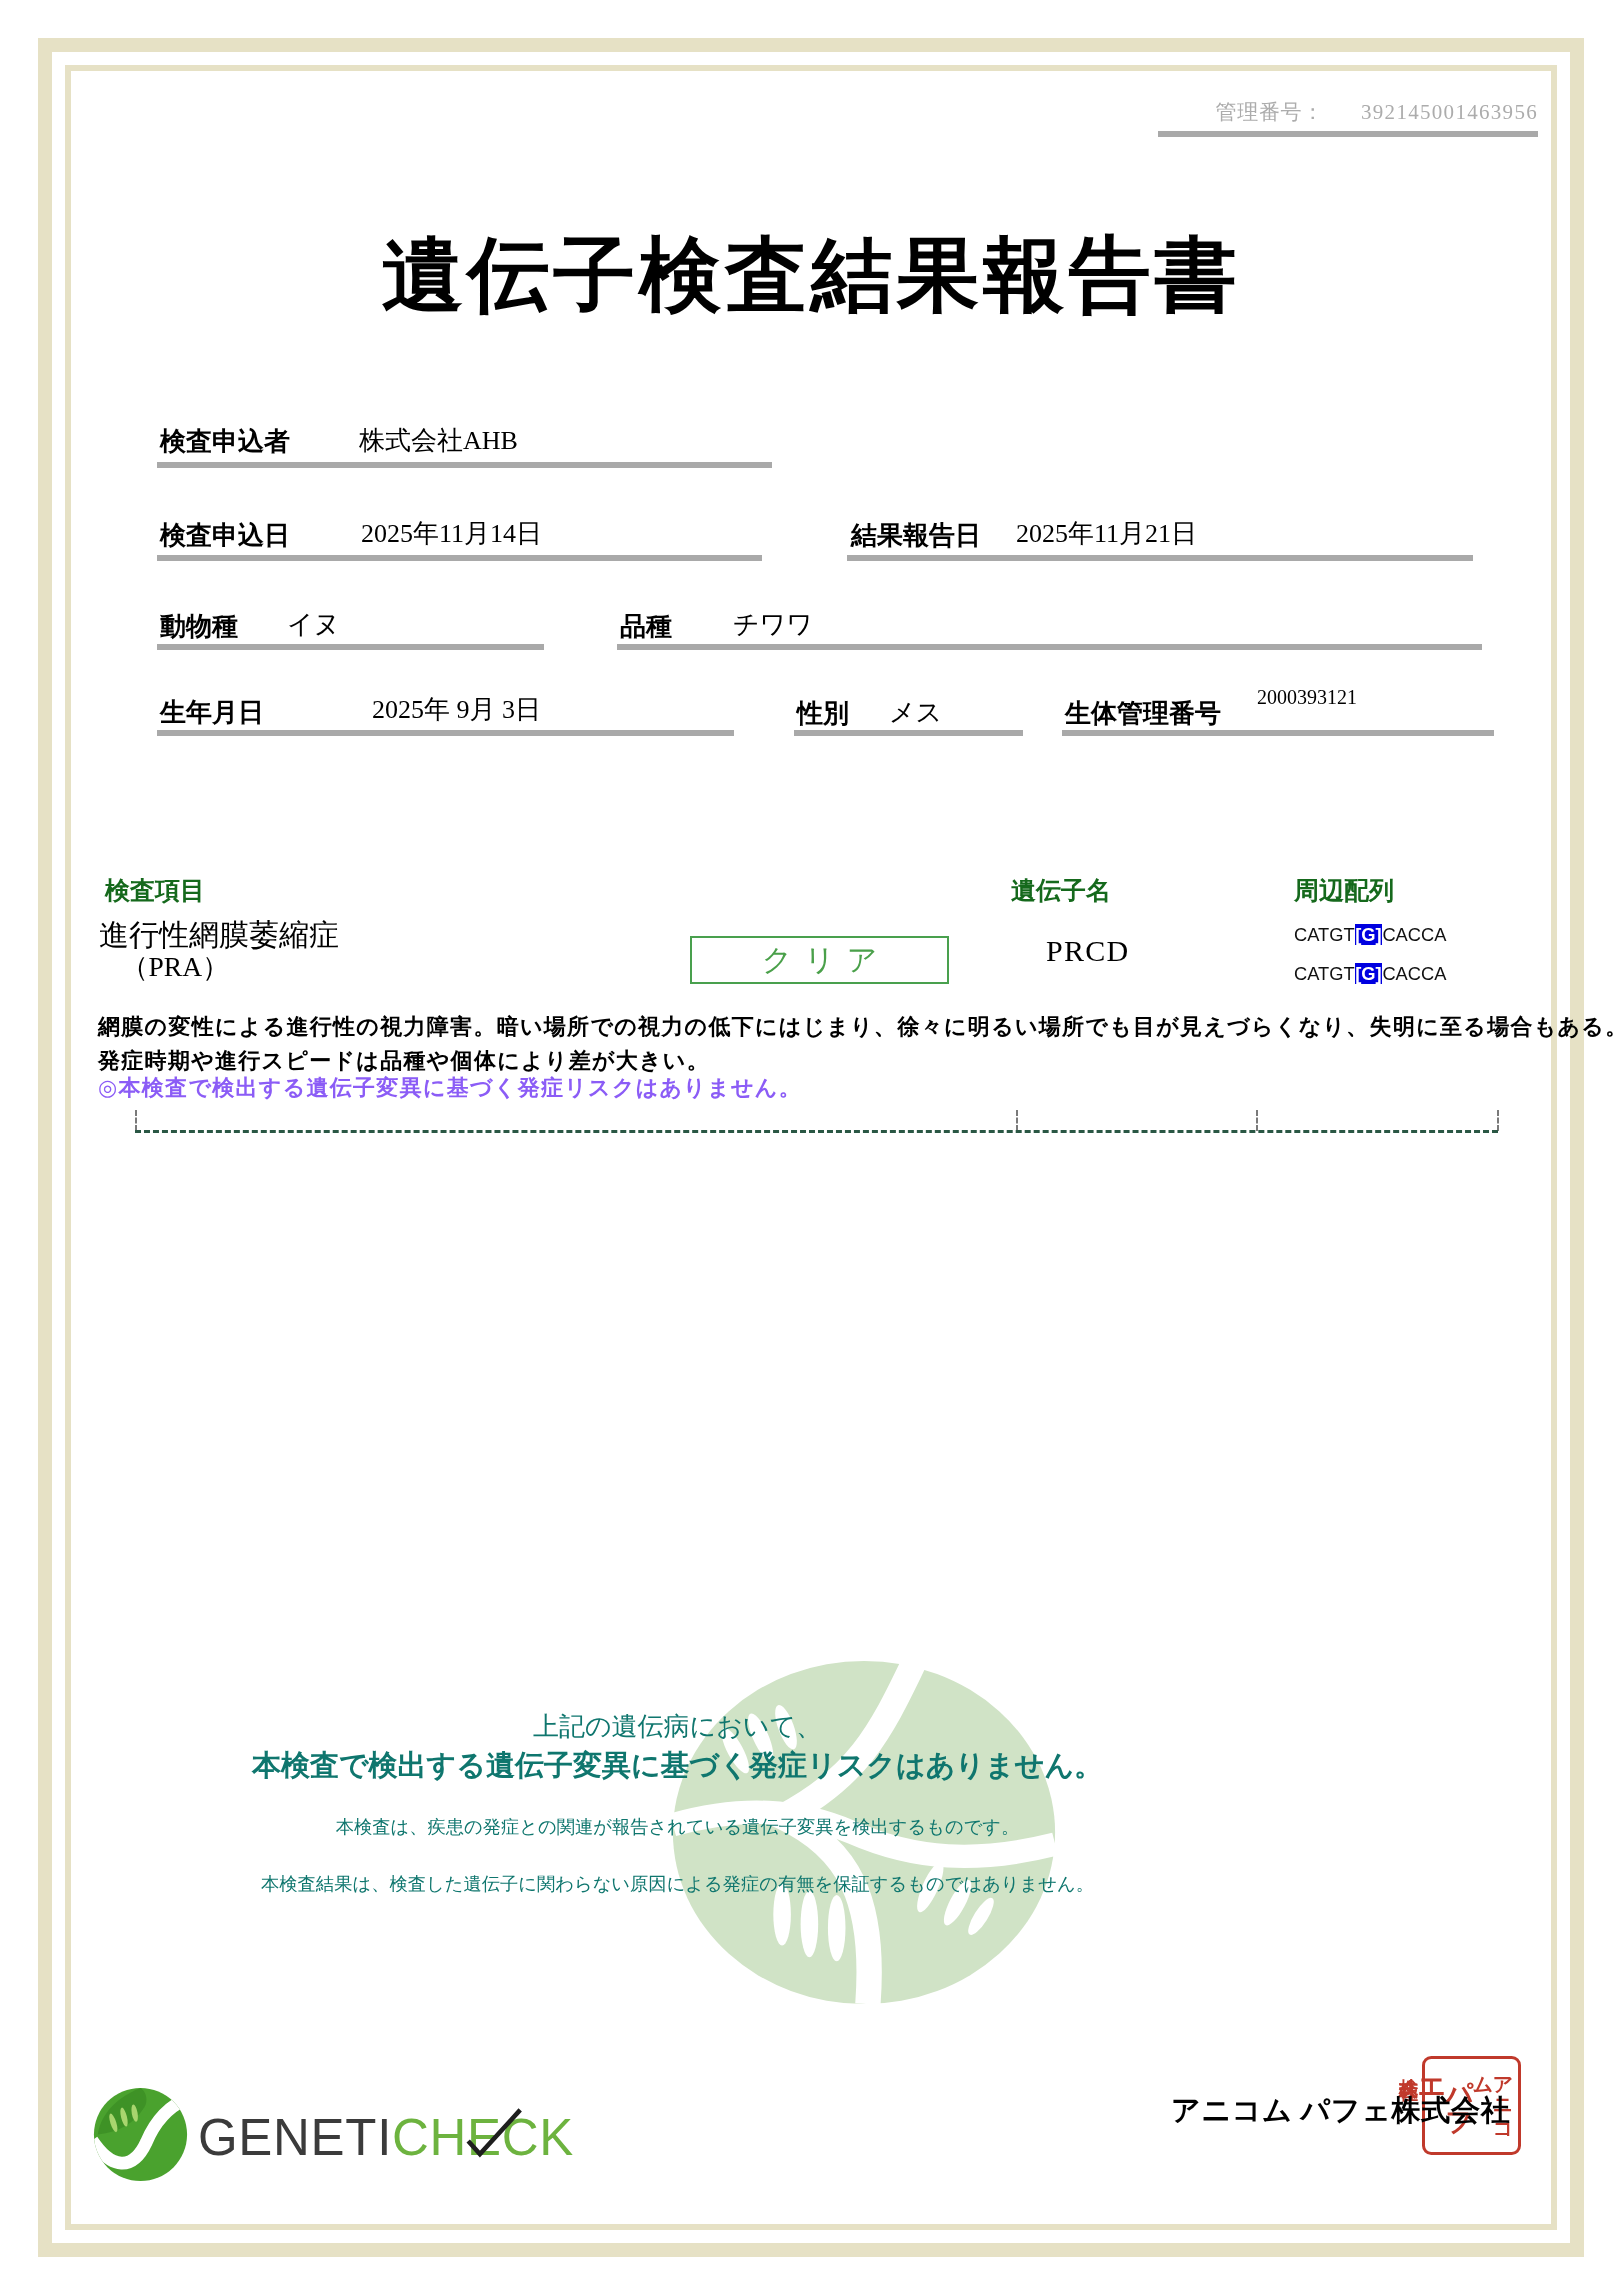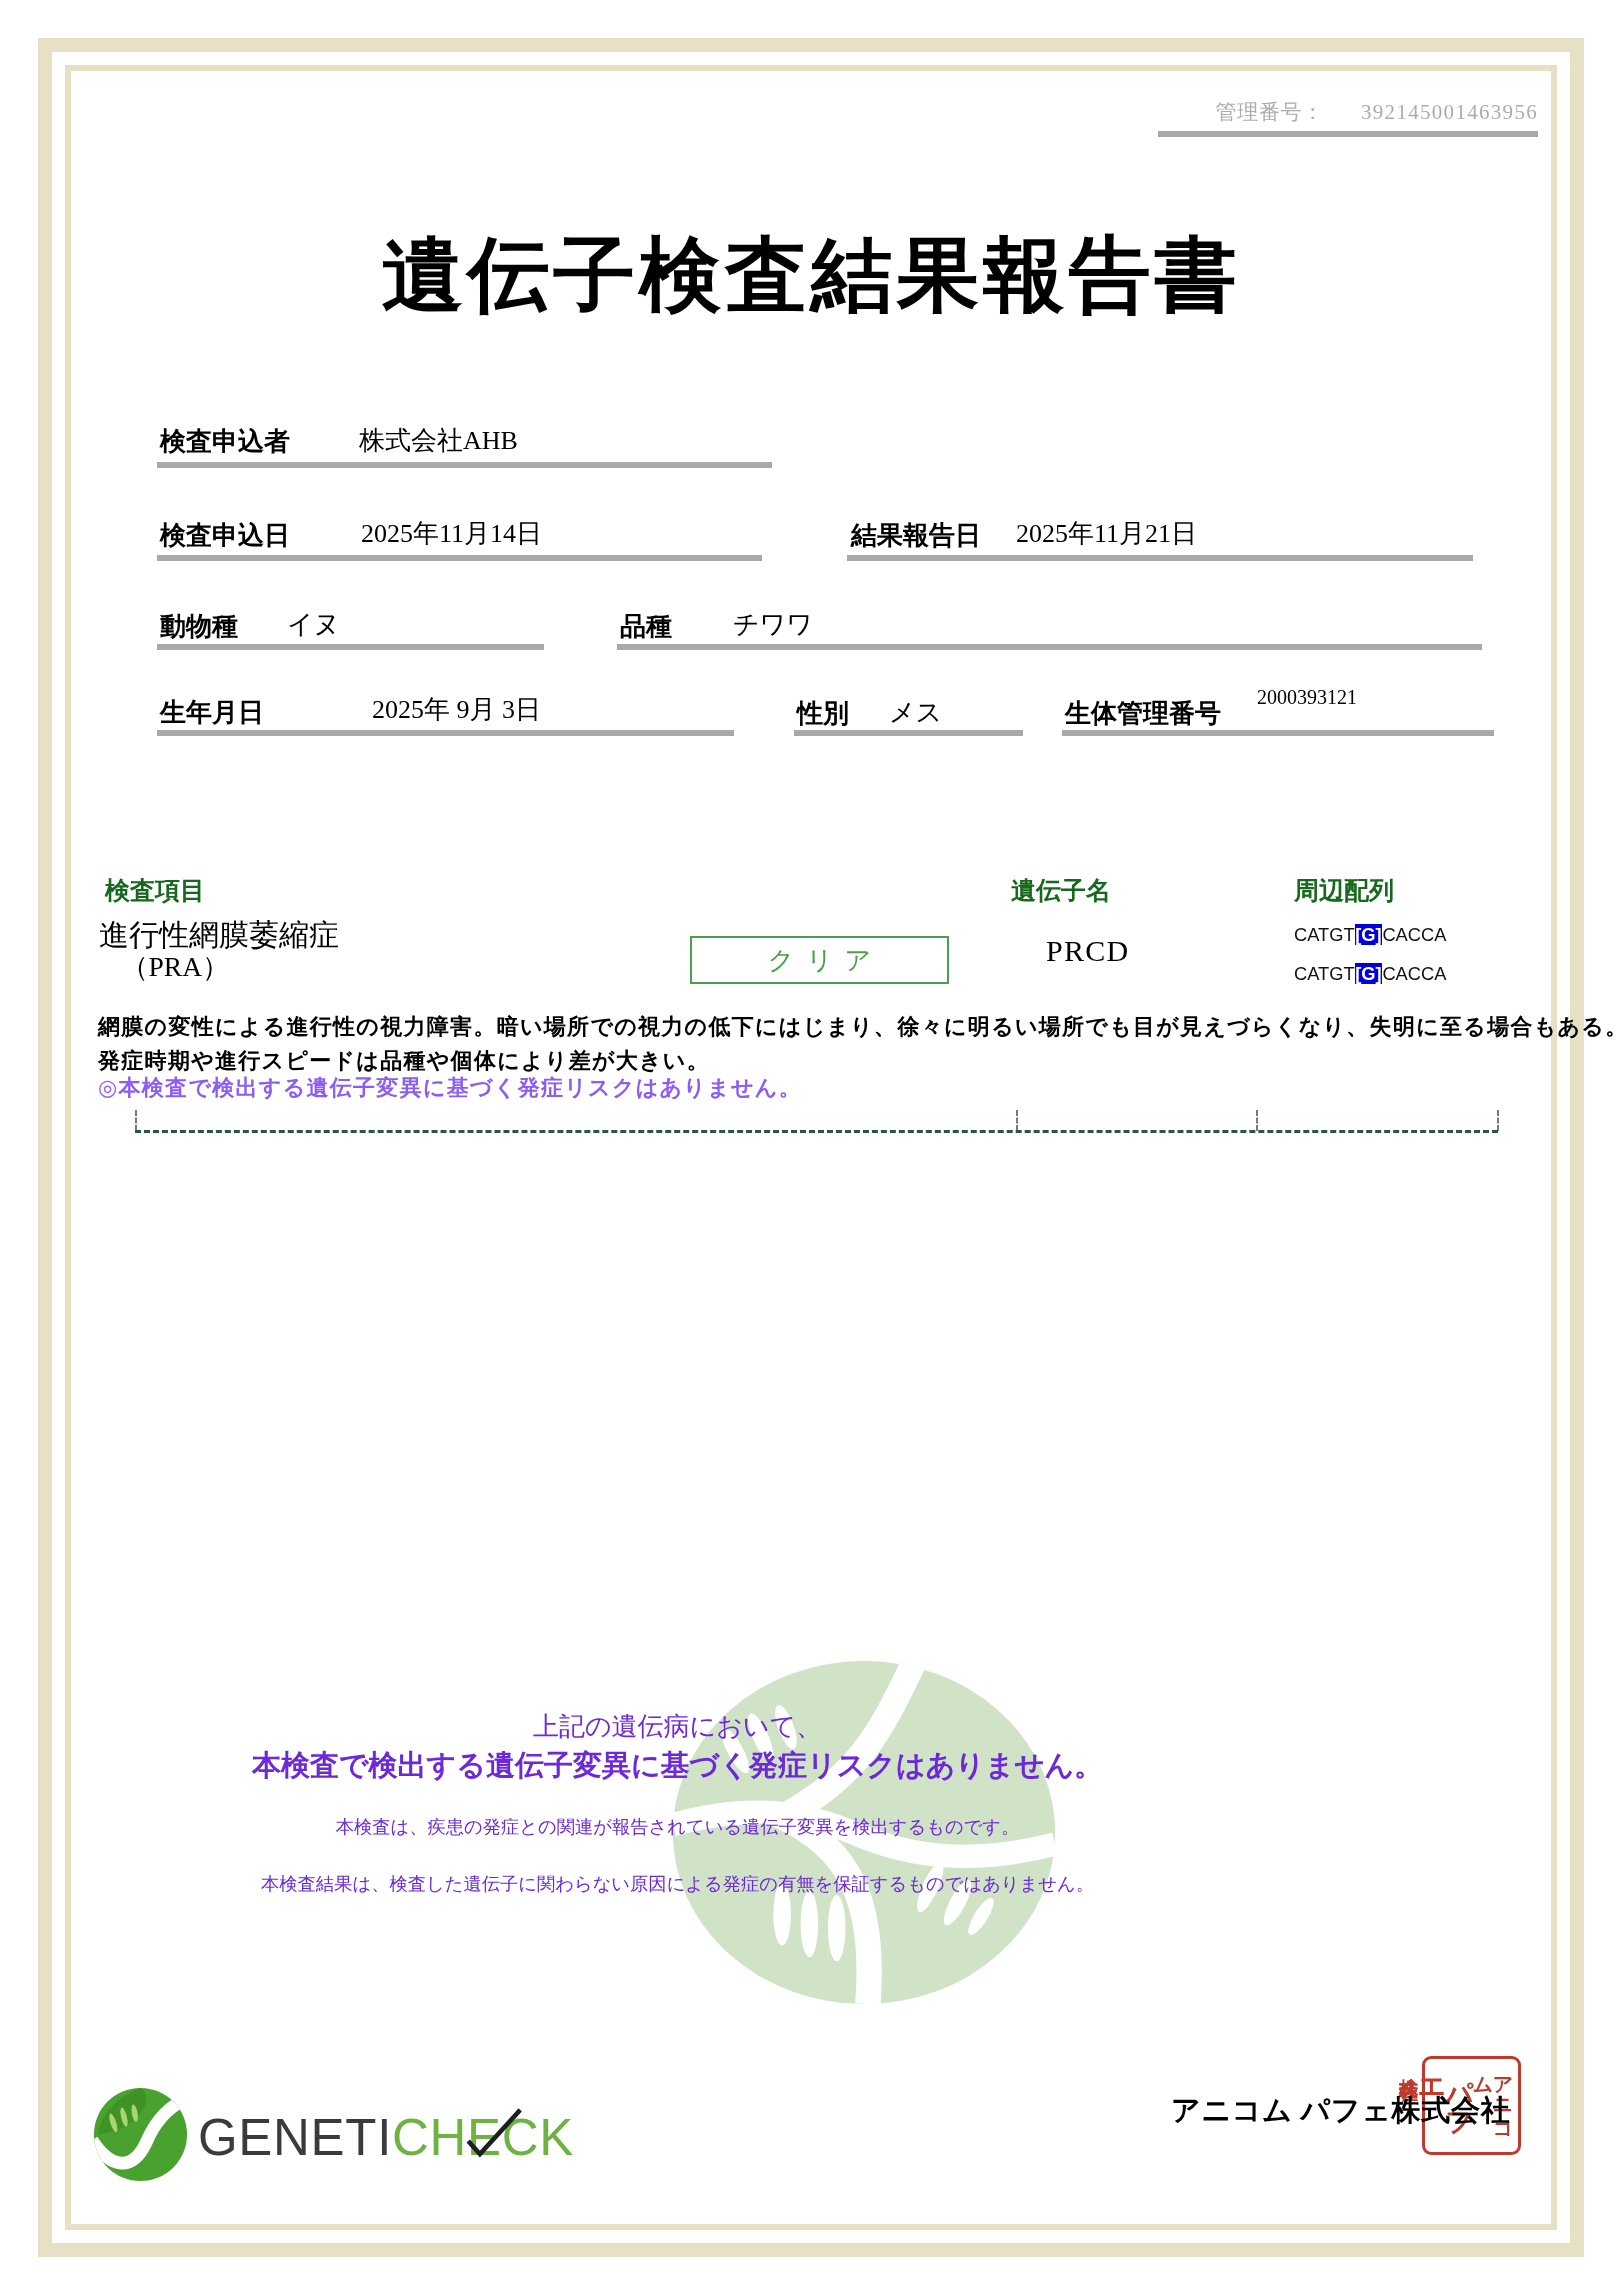--- a/index.html
+++ b/index.html
@@ -26,35 +26,35 @@
   
   .lbl{font-weight:bold;font-size:26px;white-space:nowrap;}
   .val{font-size:26px;white-space:nowrap;}
   .bar{height:5.9px;background:#a9a9a9;}
   
   .green-lbl{color:#15691c;font-weight:bold;font-size:25px;white-space:nowrap;}
   .item-name{font-size:30px;white-space:nowrap;}
   .item-sub{font-size:27.5px;white-space:nowrap;}
   .result-box{left:690px;top:936px;width:259px;height:48px;box-sizing:border-box;
     border:2.6px solid #49a04e;display:flex;align-items:center;justify-content:center;}
-  .result-box span{color:#4aa04a;font-size:26px;letter-spacing:11.8px;padding-left:11.8px;font-family:Liberation Mono, monospace;}
+  .result-box span{color:#4aa04a;font-size:30px;letter-spacing:11.8px;padding-left:11.8px;font-family:Liberation Mono, monospace;}
   .gene-name{font-size:30px;letter-spacing:1.3px;white-space:nowrap;margin-left:30px;}
   .seq{font-family:"Liberation Sans","DejaVu Sans",sans-serif;font-size:18.3px;
     letter-spacing:0;white-space:nowrap;color:#111;}
   .seq .seq-var{background:#0000e0;color:#ffffff;font-weight:bold;padding:0 0.7px;}
   .desc{font-size:22px;font-weight:bold;letter-spacing:1.3px;white-space:nowrap;}
   .risk-note{font-size:22px;font-weight:bold;color:#8b5cf6;letter-spacing:1.3px;white-space:nowrap;}
   
   .vdash{top:1110px;height:21px;width:0;border-left:2px dashed #7a7a7a;}
   .hdash{top:1130px;left:135px;width:1363px;height:0;border-top:3.3px dashed #2a5744;}
   
   .watermark{left:664px;top:1657px;width:400px;height:351px;}
   
   .sum{left:0;width:1355px;text-align:center;
-    font-family:"DejaVu Sans","Liberation Sans",sans-serif;color:#6d28d9;white-space:nowrap;}
+    font-family:"DejaVu Sans","Liberation Sans",sans-serif;color:#0f766e;white-space:nowrap;}
   .sum-1{top:1709px;font-size:26px;}
   .sum-2{top:1746px;font-size:29px;font-weight:bold;}
   .sum-n1{top:1814px;font-size:18.3px;}
   .sum-n2{top:1843px;font-size:18.3px;margin-top:28px;}
   
   .logo-icon{left:92px;top:2086px;width:97px;height:97px;}
   .logo-text{left:198px;top:2112px;font-family:"Liberation Sans","DejaVu Sans",sans-serif;
     font-size:51px;letter-spacing:0.7px;white-space:nowrap;line-height:1;}
   .logo-text .dark{color:#3b3b3b;}
   .logo-text .grn{color:#6db33f;}

